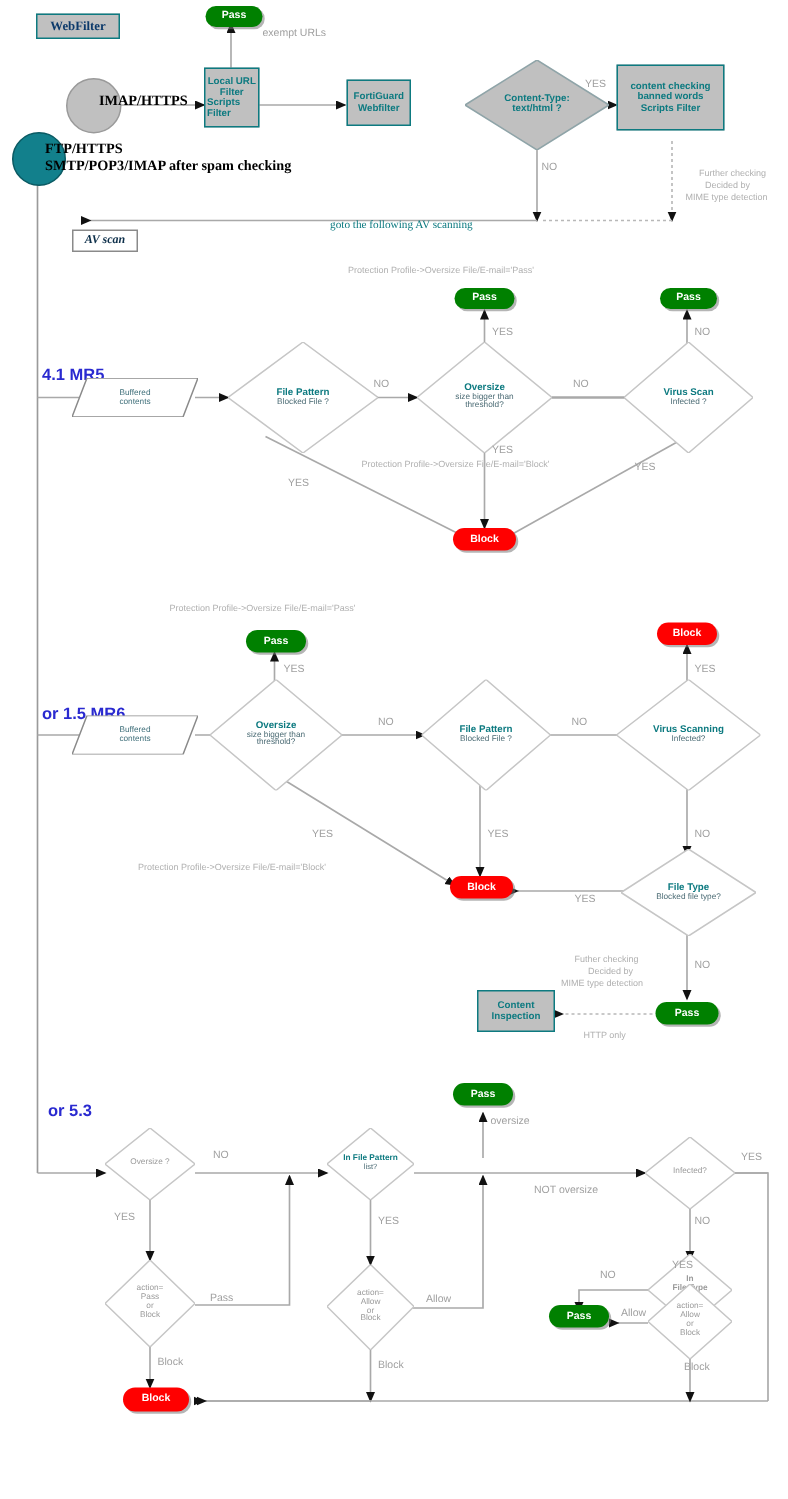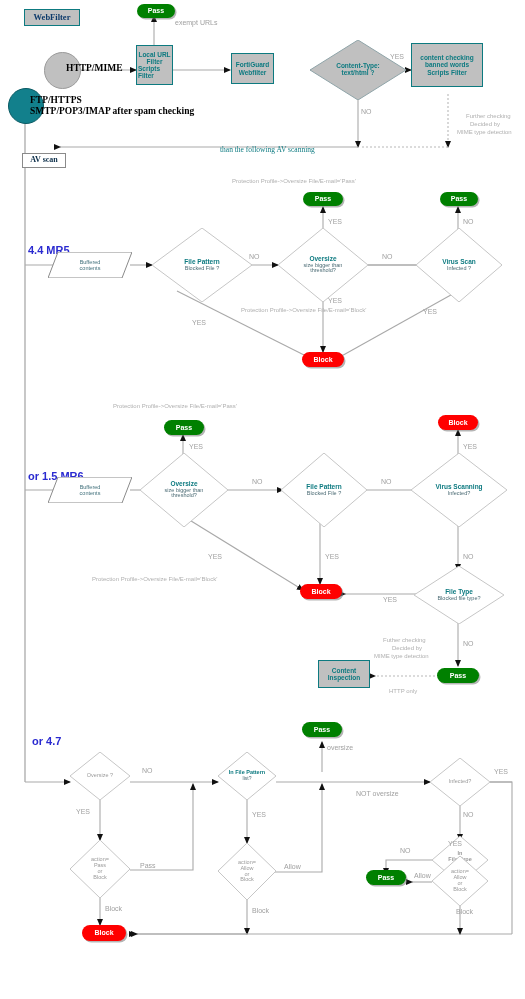--- a/index.html
+++ b/index.html
@@ -148,21 +148,21 @@
 
       <path d="M460,906 L460,934" marker-end="url(#ah)"></path>
     </g>
   </svg>
 
   <div class="node webfilterbox" style="left:24px;top:9px;width:56px;height:17px;">
     <span>WebFilter</span>
   </div>
 
   <div class="circ gray" style="left:44px;top:52px;width:35px;height:35px;"></div>
-  <div class="ftext blacktext" style="left:66px;top:63px;">HTTP/MIME</div>
+  <div class="ftext blacktext" style="left:66px;top:63px;">IMAP/HTTPS</div>
 
   <div class="circ teal" style="left:8px;top:88px;width:34px;height:34px;"></div>
   <div class="ftext blacktext" style="left:30px;top:95px;">FTP/HTTPS</div>
   <div class="ftext blacktext" style="left:30px;top:106px;">SMTP/POP3/IMAP after spam checking</div>
 
   <div class="node procbox" style="left:136px;top:45px;width:37px;height:40px;flex-direction:column;">
     <span>Local URL</span>
     <span>Filter</span>
     <span>Scripts Filter</span>
   </div>
@@ -188,31 +188,31 @@
     <span>Scripts Filter</span>
   </div>
 
   <div class="node pill pass" style="left:137px;top:4px;width:38px;height:14px;">
     <span>Pass</span>
   </div>
 
   <div class="ftext edgelabel" style="left:175px;top:19px;">exempt URLs</div>
   <div class="ftext edgelabel" style="left:390px;top:53px;">YES</div>
   <div class="ftext edgelabel" style="left:361px;top:108px;">NO</div>
-  <div class="ftext avnote" style="left:220px;top:145px;">than the following AV scanning</div>
+  <div class="ftext avnote" style="left:220px;top:145px;">goto the following AV scanning</div>
 
   <div class="ftext notelabel" style="left:466px;top:113px;">Further checking</div>
   <div class="ftext notelabel" style="left:470px;top:121px;">Decided by</div>
   <div class="ftext notelabel" style="left:457px;top:129px;">MIME type detection</div>
 
-  <div class="node labelbox" style="left:22px;top:153px;width:44px;height:15px;">
+  <div class="node labelbox" style="left:48px;top:153px;width:44px;height:15px;font-style:italic;">
     <span>AV scan</span>
   </div>
 
-  <div class="ftext version" style="left:28px;top:244px;">4.4 MR5</div>
+  <div class="ftext version" style="left:28px;top:244px;">4.1 MR5</div>
 
   <div class="para" style="left:48px;top:252px;width:84px;height:26px;">
     <svg viewBox="0 0 84 26" width="84" height="26" style="position:absolute;left:0;top:0;">
       <polygon points="10,0 84,0 74,26 0,26" fill="#ffffff" stroke="#8a8a8a" stroke-width="1"></polygon>
       </svg>
     <div style="position:relative;display:flex;flex-direction:column;">
       <span>Buffered</span>
       <span>contents</span>
     </div>
   </div>
@@ -348,21 +348,21 @@
   <div class="ftext edgelabel" style="left:325px;top:553px;">YES</div>
   <div class="ftext edgelabel" style="left:208px;top:553px;">YES</div>
   <div class="ftext edgelabel" style="left:463px;top:553px;">NO</div>
   <div class="ftext edgelabel" style="left:383px;top:596px;">YES</div>
   <div class="ftext edgelabel" style="left:463px;top:640px;">NO</div>
   <div class="ftext notelabel" style="left:389px;top:688px;">HTTP only</div>
   <div class="ftext notelabel" style="left:383px;top:637px;">Futher checking</div>
   <div class="ftext notelabel" style="left:392px;top:645px;">Decided by</div>
   <div class="ftext notelabel" style="left:374px;top:653px;">MIME type detection</div>
 
-  <div class="ftext version" style="left:32px;top:735px;">or  4.7</div>
+  <div class="ftext version" style="left:32px;top:735px;">or  5.3</div>
 
   <div class="diamond" style="left:70px;top:752px;width:60px;height:48px;">
     <svg viewBox="0 0 60 48" width="60" height="48">
         <polygon points="30,0 60,24 30,48 0,24" fill="#ffffff" stroke="#c6c6c6" stroke-width="1"></polygon>
       </svg>
     <div class="dtext">
         <span class="dt-gray">Oversize ?</span>
       </div>
   </div>
 

